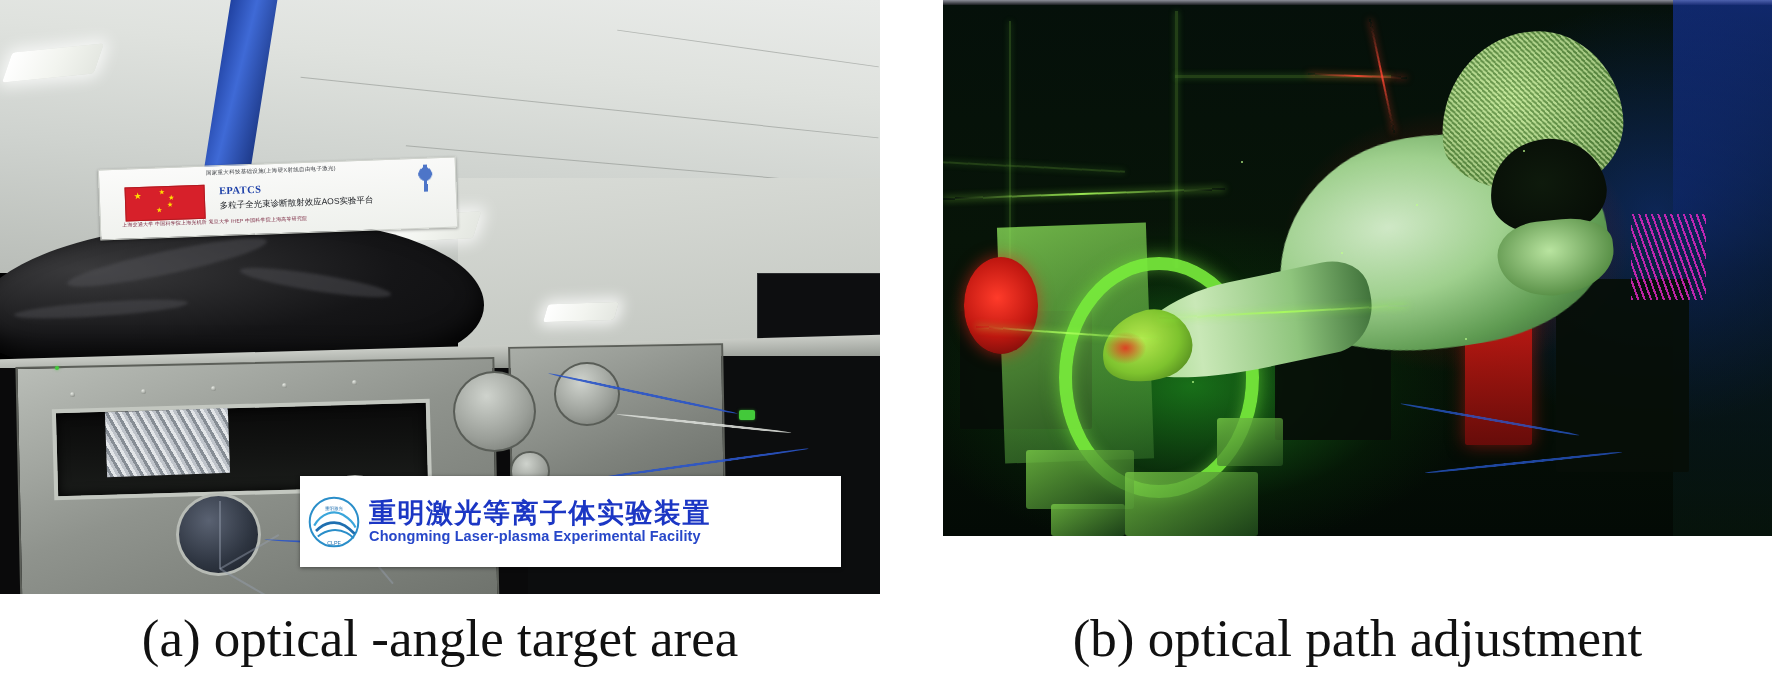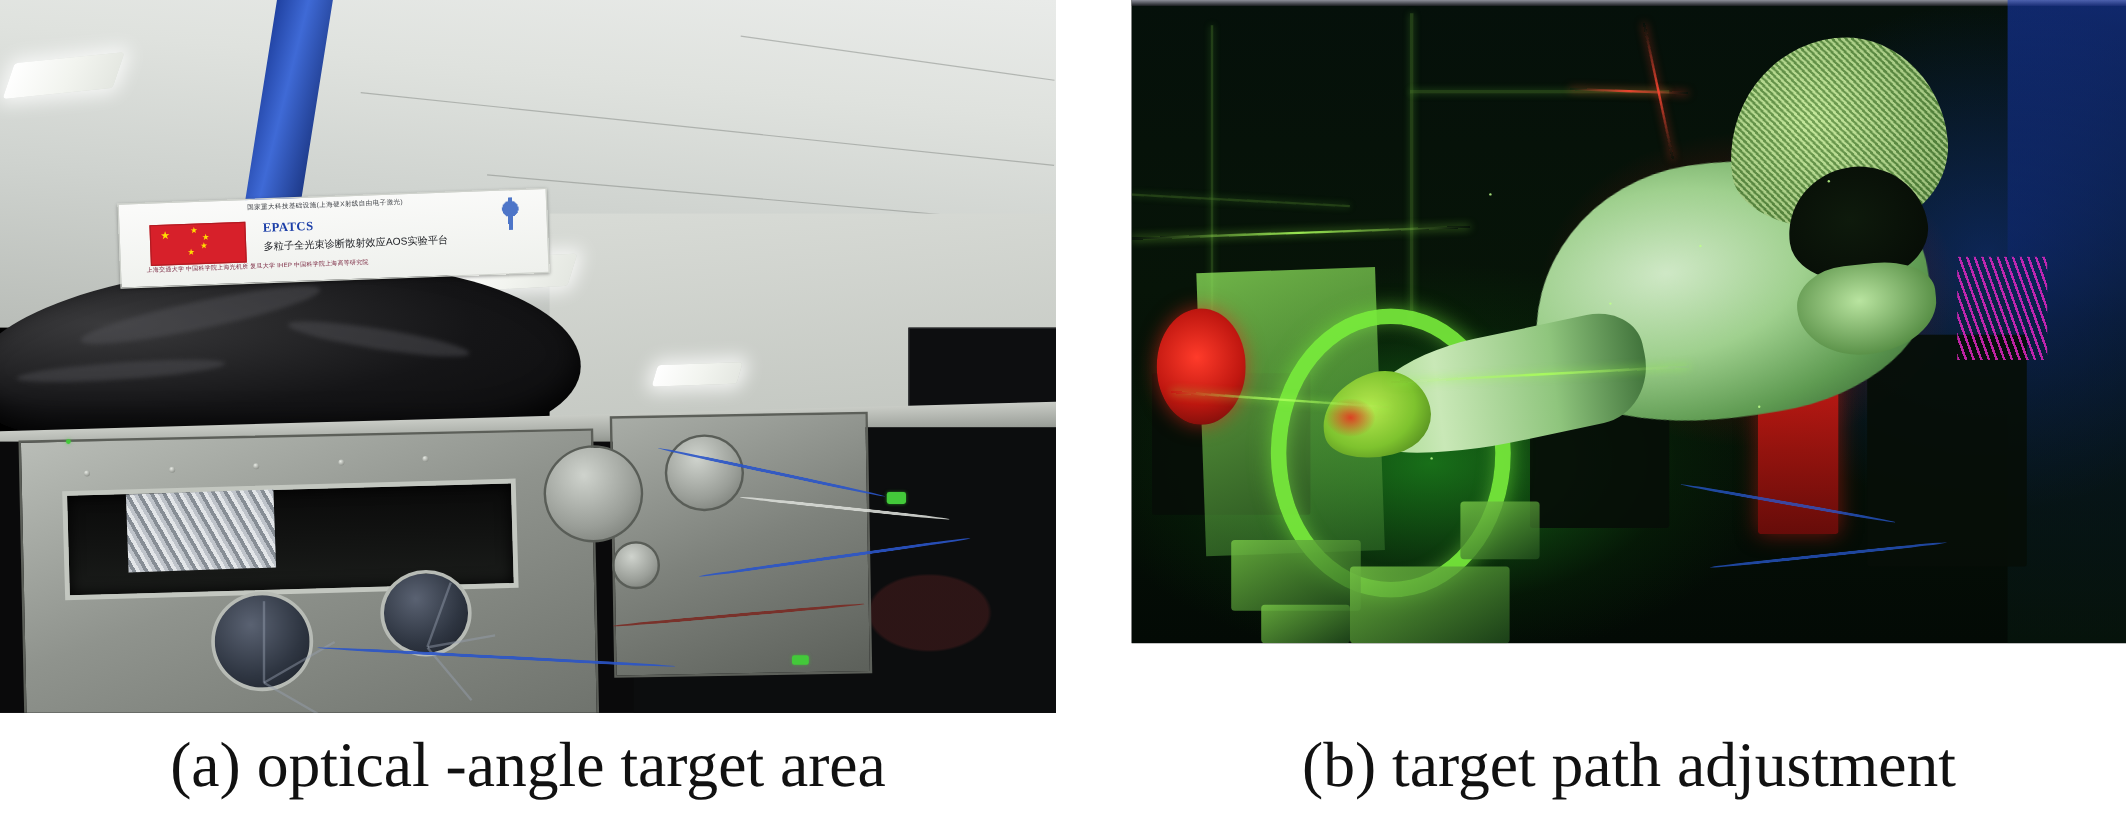--- a/index.html
+++ b/index.html
@@ -428,20 +428,36 @@
           <span class="a-flag-star" style="left:54%;top:26%;">★</span>
           <span class="a-flag-star" style="left:52%;top:48%;">★</span>
           <span class="a-flag-star" style="left:38%;top:64%;">★</span>
         </div>
         <div class="a-sign-acr">EPATCS</div>
         <div class="a-sign-cn">多粒子全光束诊断散射效应AOS实验平台</div>
         <div class="a-sign-logos">上海交通大学   中国科学院上海光机所   复旦大学   IHEP   中国科学院上海高等研究院</div>
         <div class="a-sign-mark"></div>
       </div>
 
+      <div class="a-banner">
+        <div class="a-banner-logo">
+          <svg viewBox="0 0 60 60" width="54" height="54" aria-hidden="true">
+            <circle cx="30" cy="30" r="27" fill="none" stroke="#2a8ec9" stroke-width="2.2"></circle>
+            <path d="M8 34 C16 20, 30 16, 40 22 C48 27, 52 32, 54 36" fill="none" stroke="#3aa6db" stroke-width="2.4"></path>
+            <path d="M10 40 C20 30, 32 28, 42 34 C48 38, 51 41, 53 43" fill="none" stroke="#1f6fb0" stroke-width="3"></path>
+            <path d="M12 46 C22 38, 34 37, 44 42 C48 44, 50 46, 52 48" fill="none" stroke="#2a8ec9" stroke-width="2.2"></path>
+            <text x="30" y="17" font-size="5" fill="#1f6fb0" text-anchor="middle" font-family="Liberation Sans, sans-serif">重明激光</text>
+            <text x="30" y="55" font-size="6" fill="#1f6fb0" text-anchor="middle" font-family="Liberation Sans, sans-serif">CLPF</text>
+          </svg>
+        </div>
+        <div class="a-banner-text">
+          <div class="a-banner-cn">重明激光等离子体实验装置</div>
+          <div class="a-banner-en">Chongming Laser-plasma Experimental Facility</div>
+        </div>
+      </div>
 
     </div>
   </div>
 
   <div class="panel panel-b">
     <div class="photo">
 
       <div class="b-base"></div>
       <div class="b-top-fade"></div>
 
@@ -488,15 +504,15 @@
       <div class="b-speck" style="left:30%;top:71%;"></div>
       <div class="b-speck" style="left:70%;top:28%;"></div>
 
       <div class="b-hose" style="left:55%;top:78%;width:22%;transform:rotate(10deg);"></div>
       <div class="b-hose" style="left:58%;top:86%;width:24%;transform:rotate(-6deg);"></div>
 
     </div>
   </div>
 
   <div class="caption caption-a">(a) optical -angle target area</div>
-  <div class="caption caption-b">(b) target path adjustment</div>
+  <div class="caption caption-b">(b) optical path adjustment</div>
 
 </div>
 
 </body></html>

